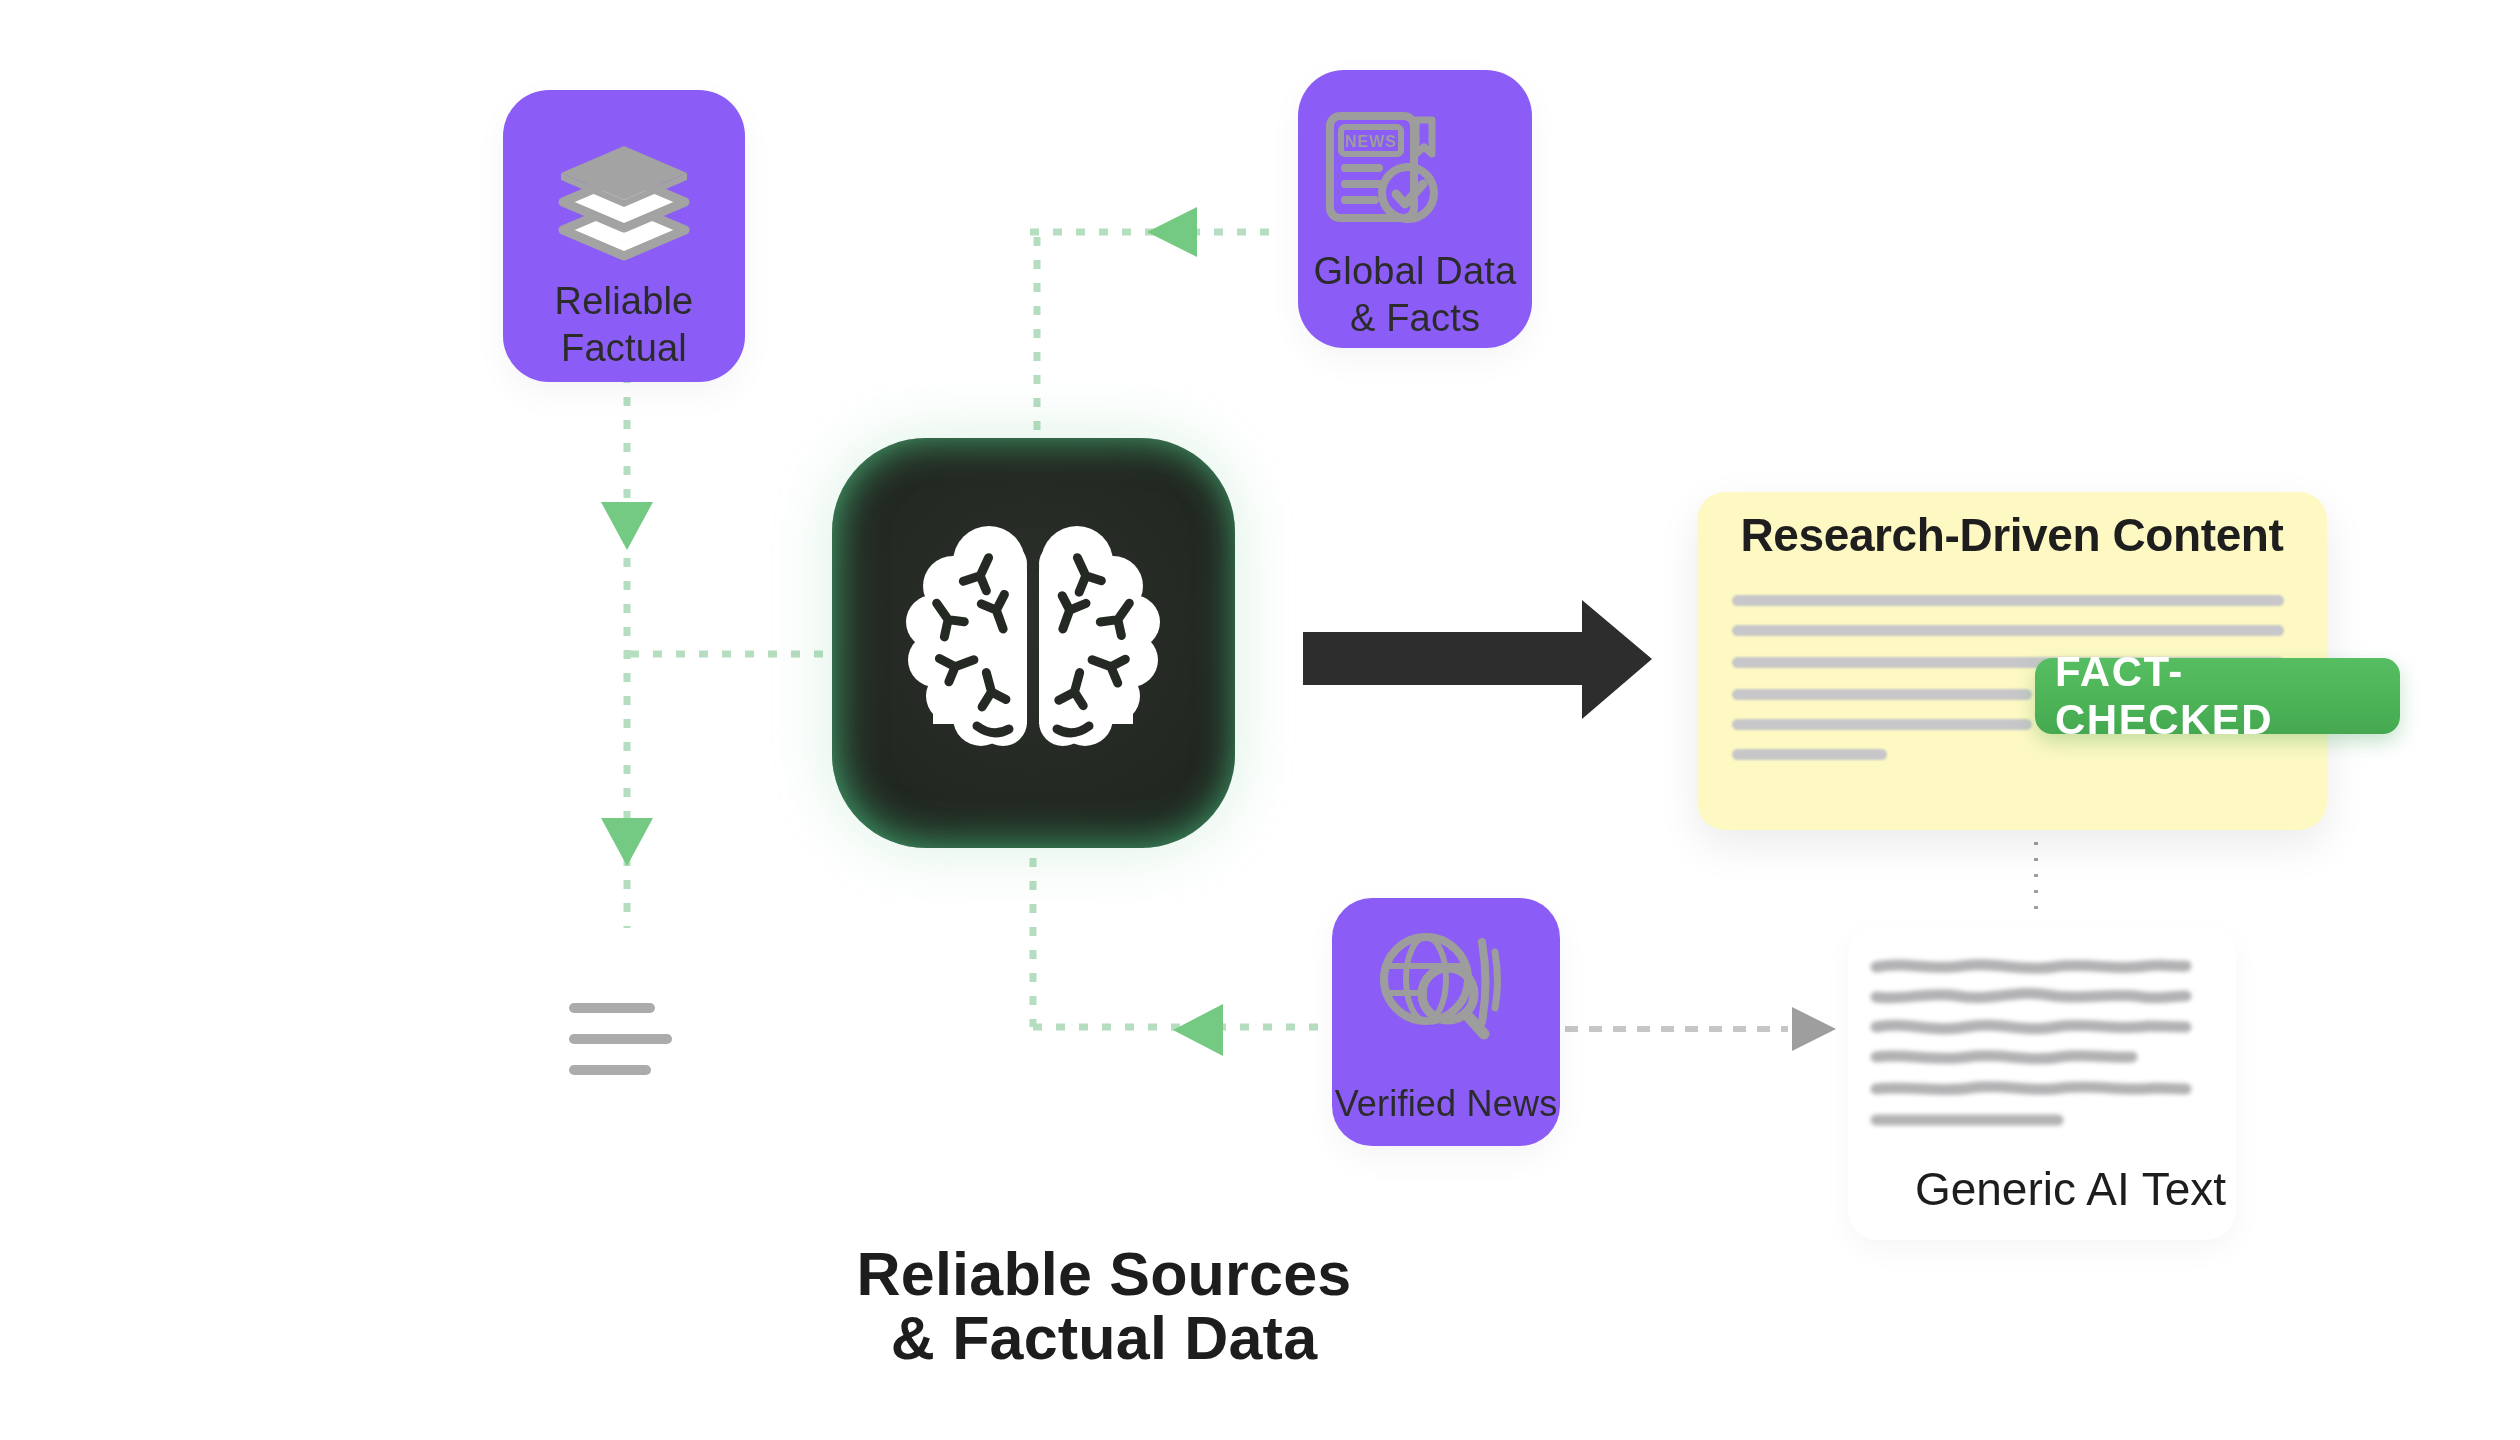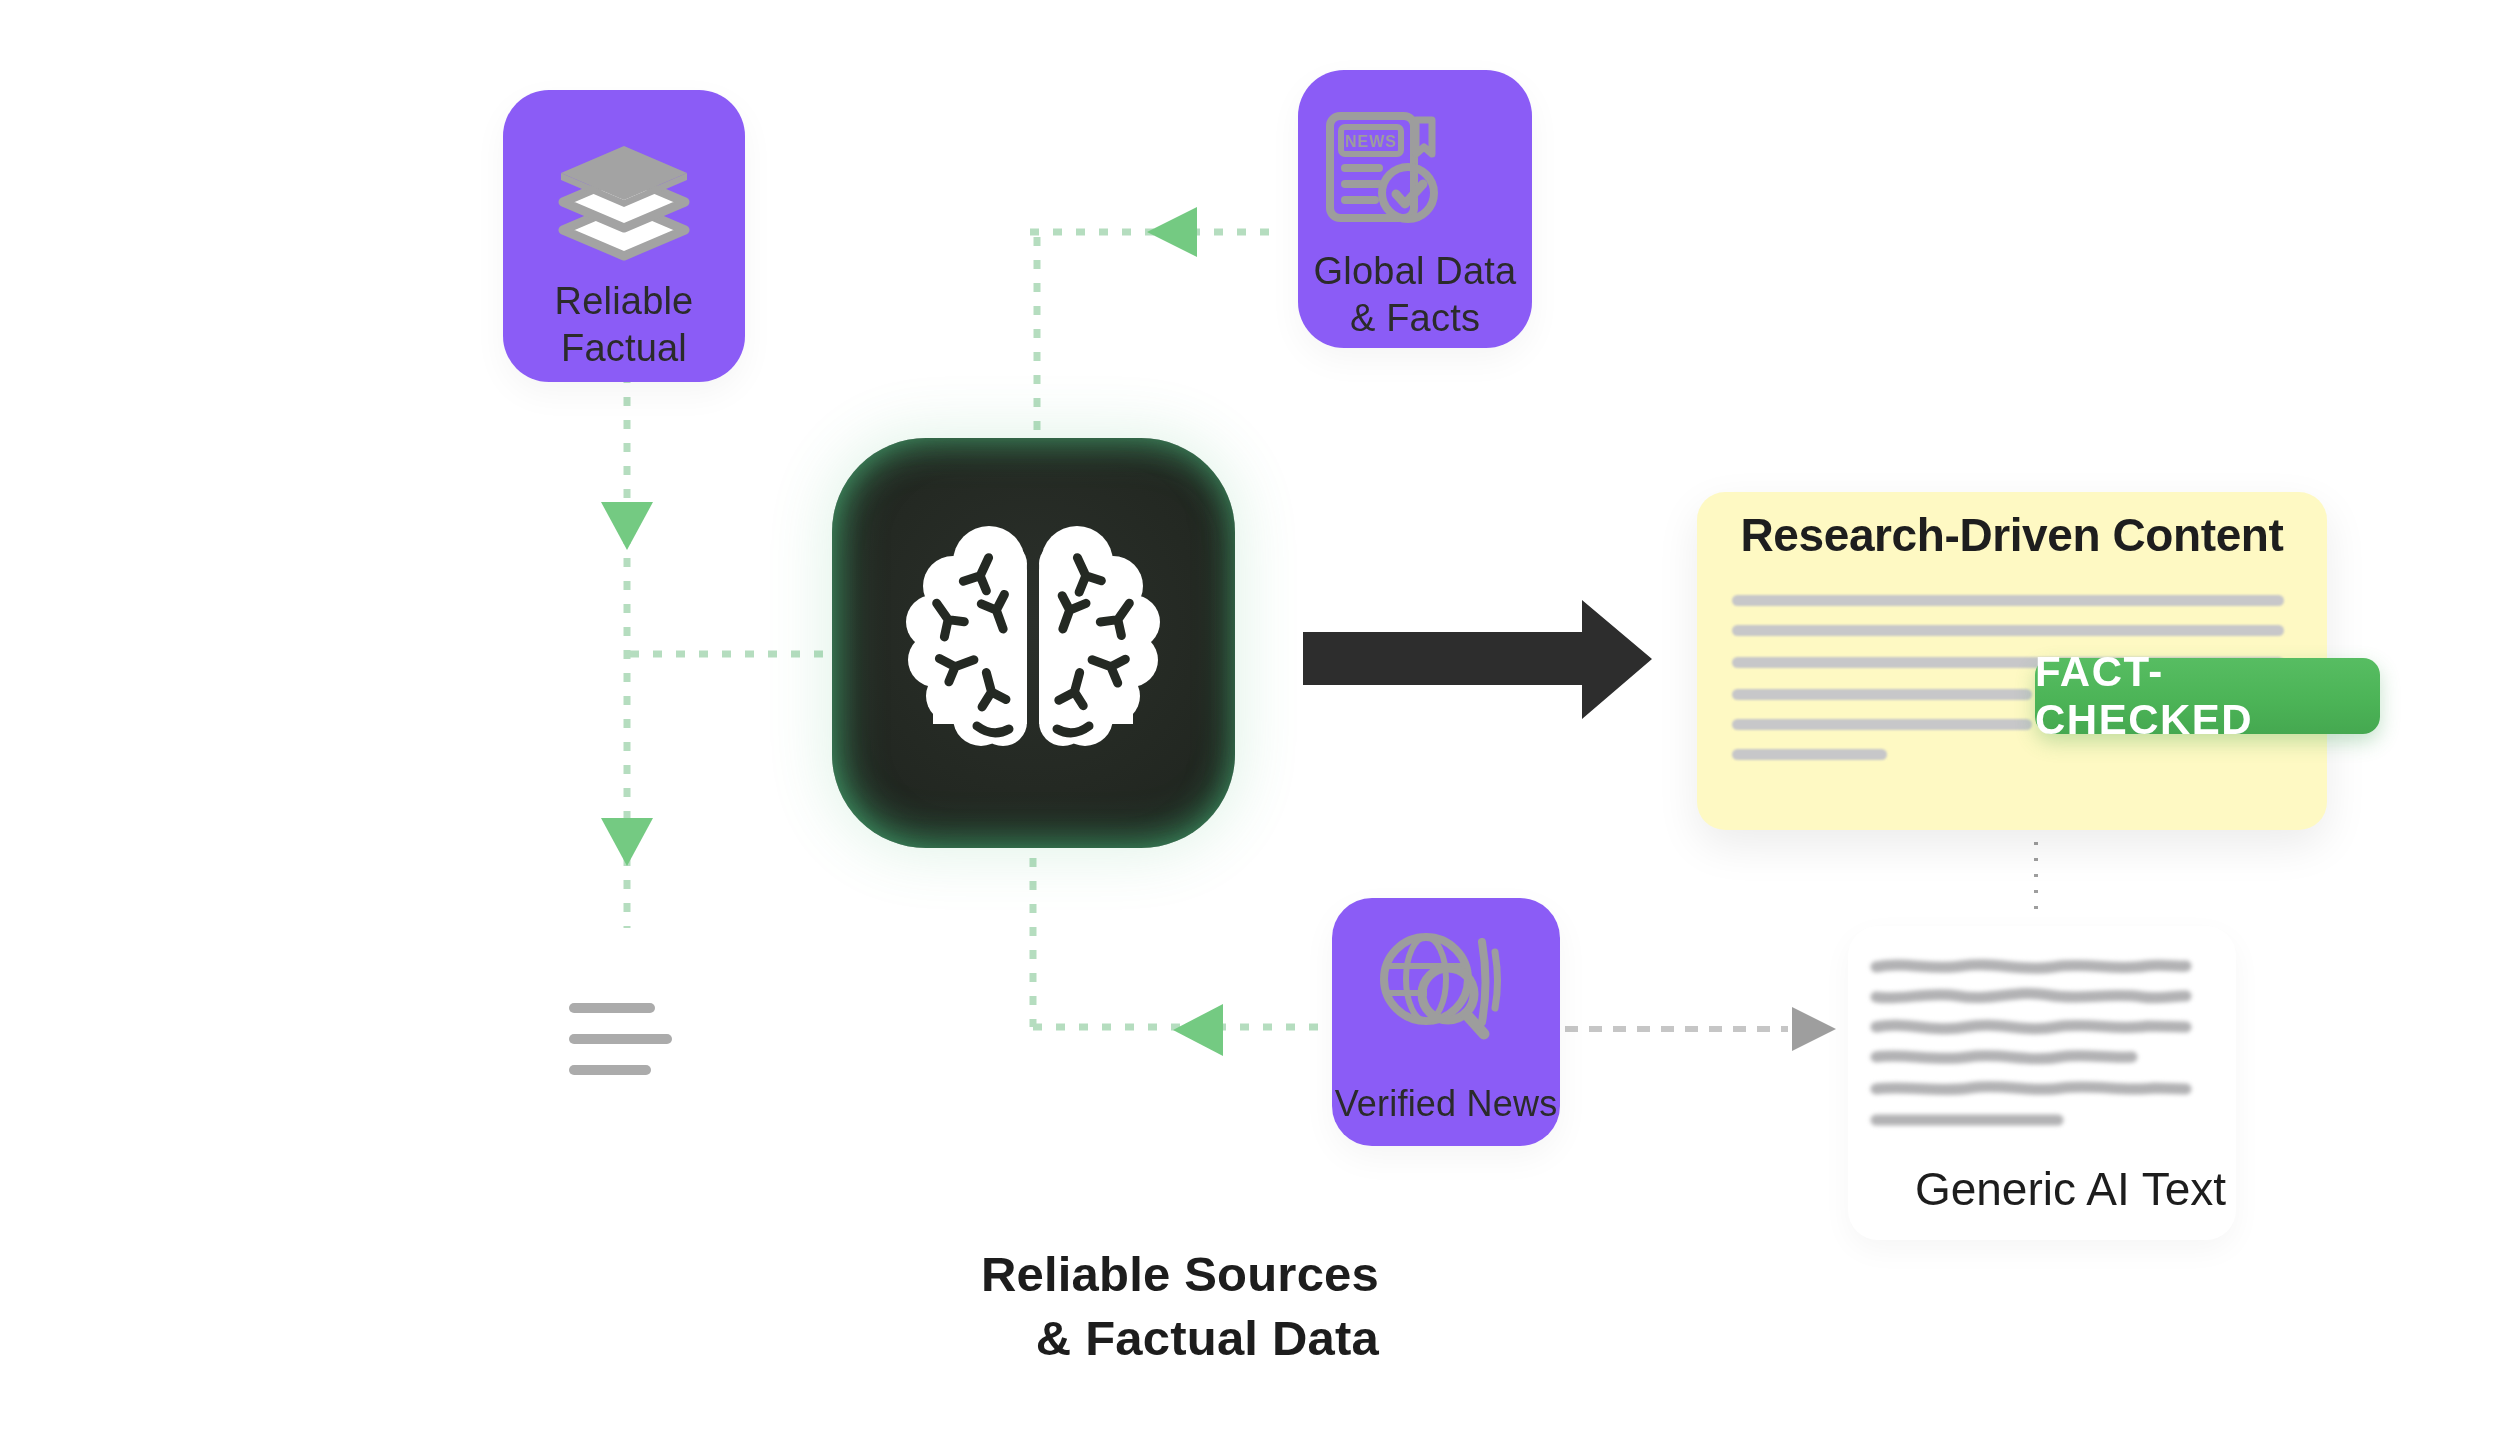--- a/index.html
+++ b/index.html
@@ -58,34 +58,34 @@
   .sk2{left:35px;top:133px;width:552px;}
   .sk3{left:35px;top:165px;width:552px;}
   .sk4{left:35px;top:197px;width:300px;}
   .sk5{left:35px;top:227px;width:300px;}
   .sk6{left:35px;top:257px;width:155px;}
   .badge{
     position:absolute;left:338px;top:166px;width:345px;height:76px;border-radius:17px;
     background:linear-gradient(180deg,#57bd62 0%,var(--badge_green,#4cb457) 55%,#45a850 100%);
     box-shadow:0 8px 20px rgba(60,160,80,.30);
     display:flex;align-items:center;justify-content:center;
-    color:#fff;font-size:42px;font-weight:700;letter-spacing:1.5px;
+    color:#fff;font-size:42px;font-weight:700;letter-spacing:1.5px;padding-left:20px;
   }
 
   
   .generic-card{left:1848px;top:926px;width:388px;height:314px;border-radius:30px;
     background:#fff;box-shadow:0 10px 30px rgba(0,0,0,.04);}
   .wavy{position:absolute;left:1870px;top:945px;filter:blur(2.3px);}
   .wavy path{stroke:var(--blur_line_gray,#b2b2b4);stroke-width:11;stroke-linecap:round;fill:none;}
   .generic-label{left:1860px;top:1162px;width:366px;text-align:right;
     font-size:46px;font-weight:400;color:#1d1d1d;}
 
   
-  .caption{left:829px;top:1242px;width:550px;text-align:right;
-    font-size:49px;line-height:64px;font-weight:700;color:#1d1d1d;letter-spacing:.2px;}
+  .caption{left:829px;top:1242px;width:550px;text-align:center;
+    font-size:61px;line-height:64px;font-weight:700;color:#1d1d1d;letter-spacing:.2px;}
 
   
   .bars{left:569px;top:1003px;width:110px;height:83px;filter:blur(.6px);}
   .bars span{position:absolute;left:0;height:10px;border-radius:5px;background:#ababab;display:block;}
   .bar1{top:0;width:86px;}
   .bar2{top:31px;width:103px;}
   .bar3{top:62px;width:82px;}
 
   .icon-stroke{stroke:var(--icon_gray,#9d9d9d);fill:none;}
   .icon-fill{fill:var(--icon_gray,#9d9d9d);}

